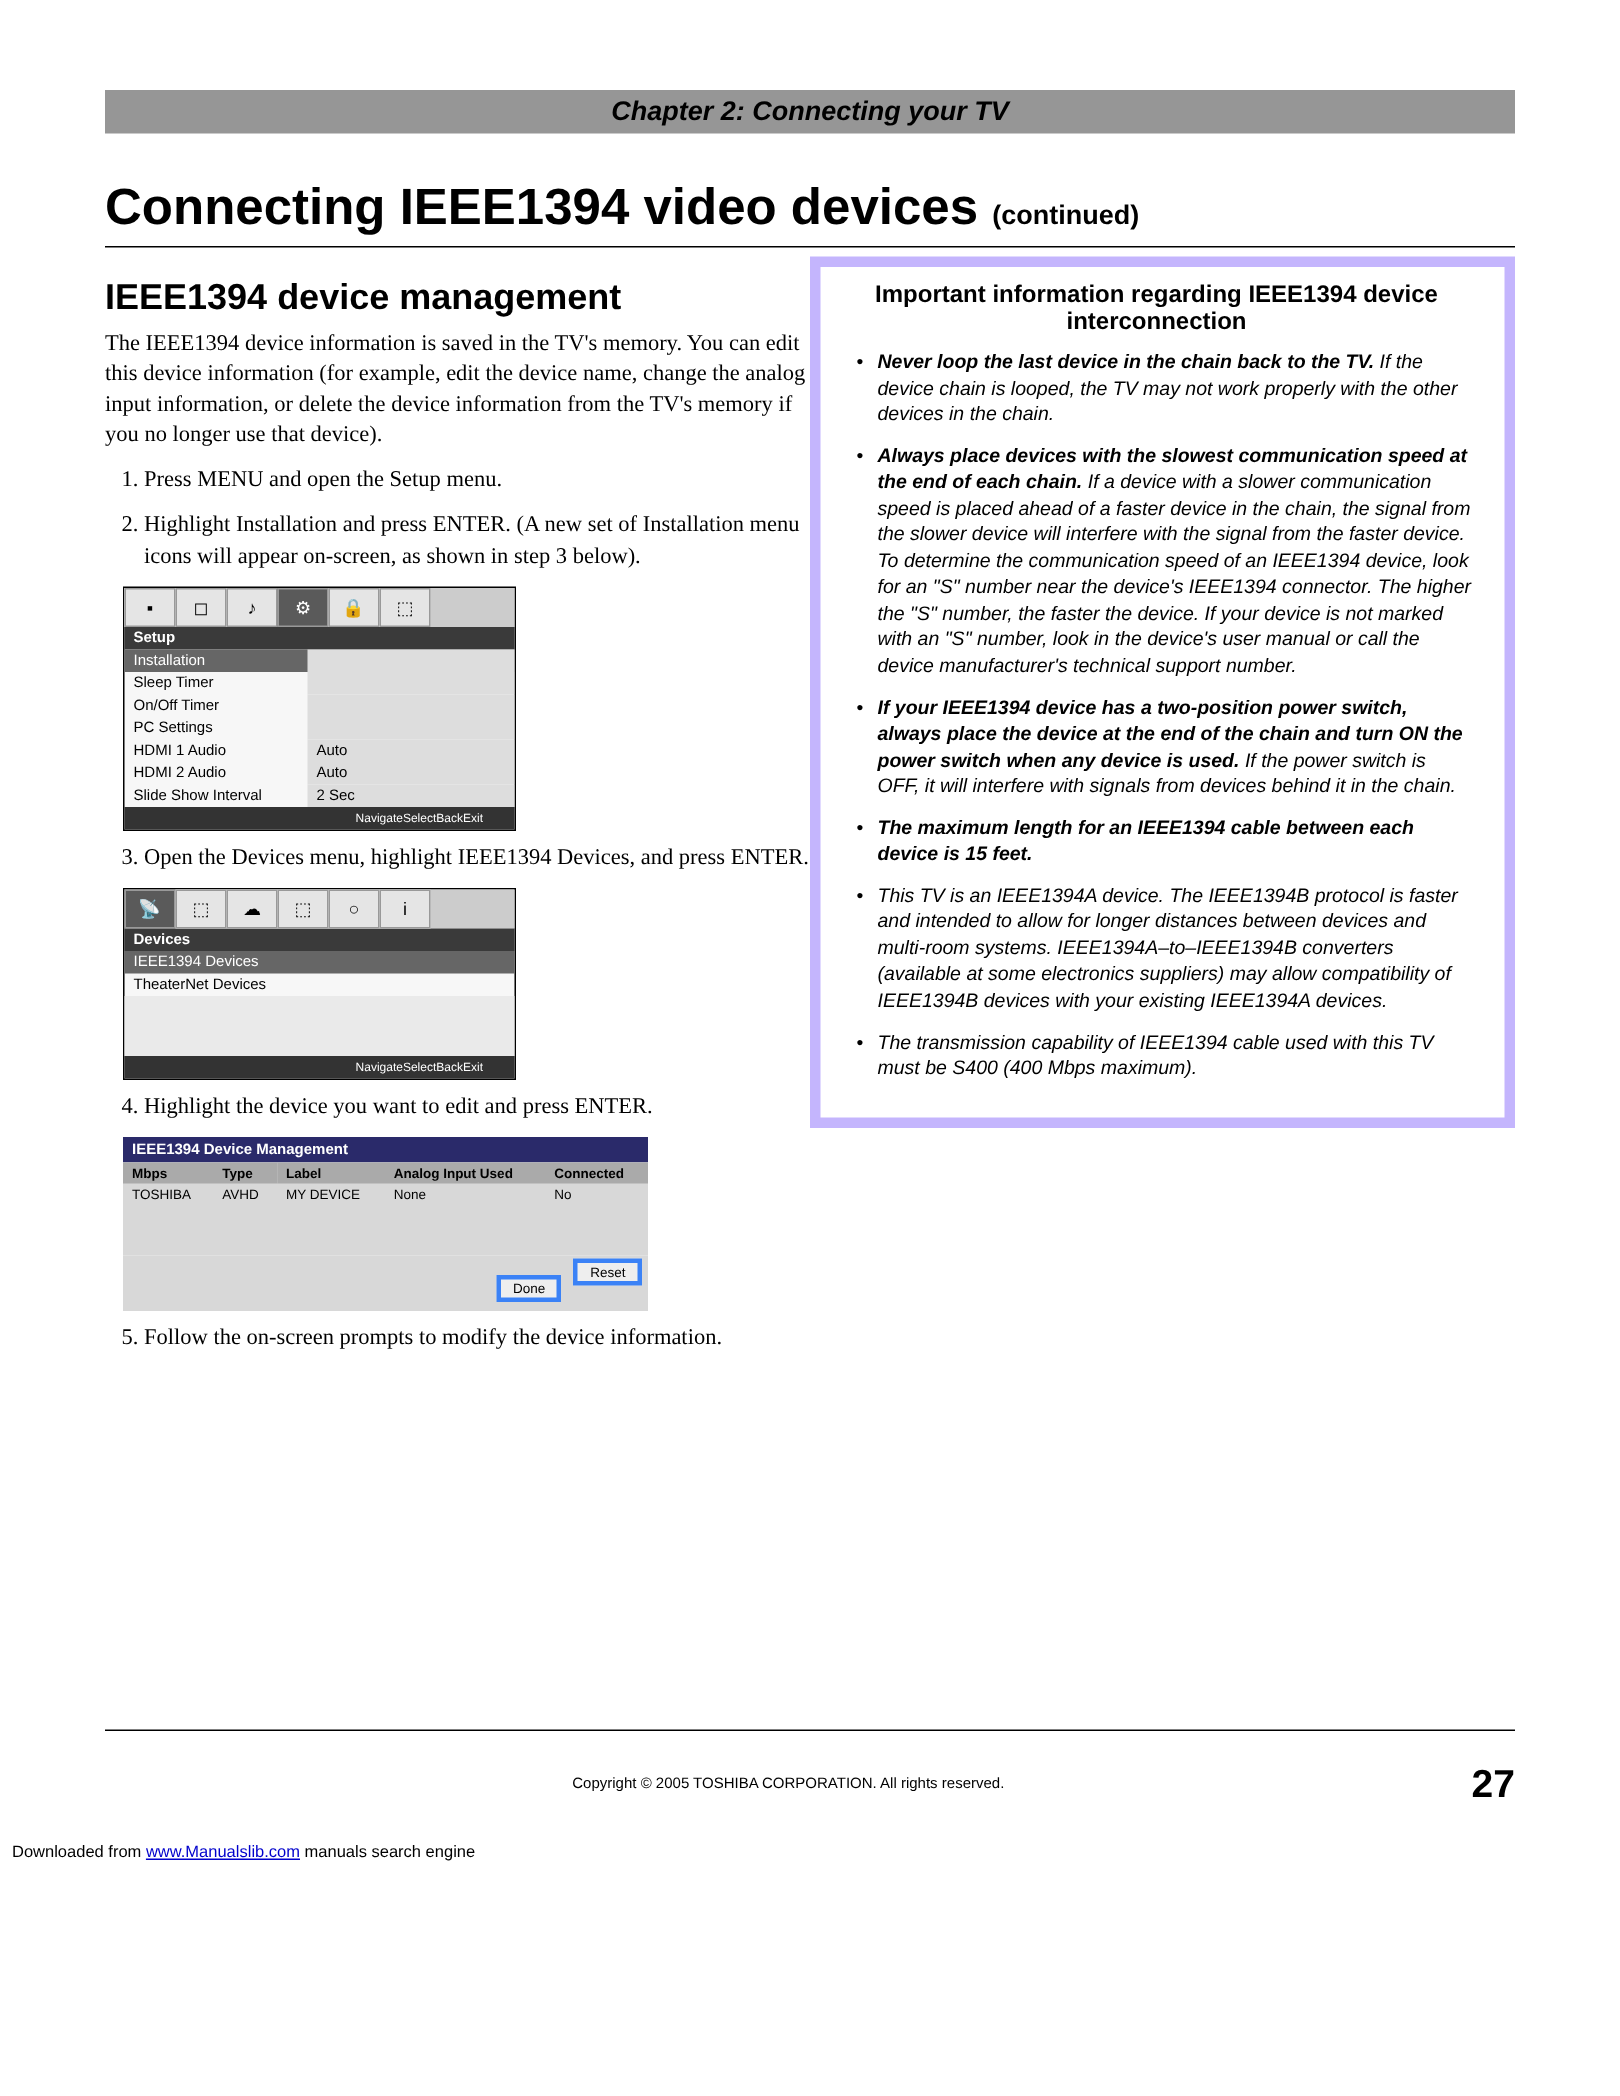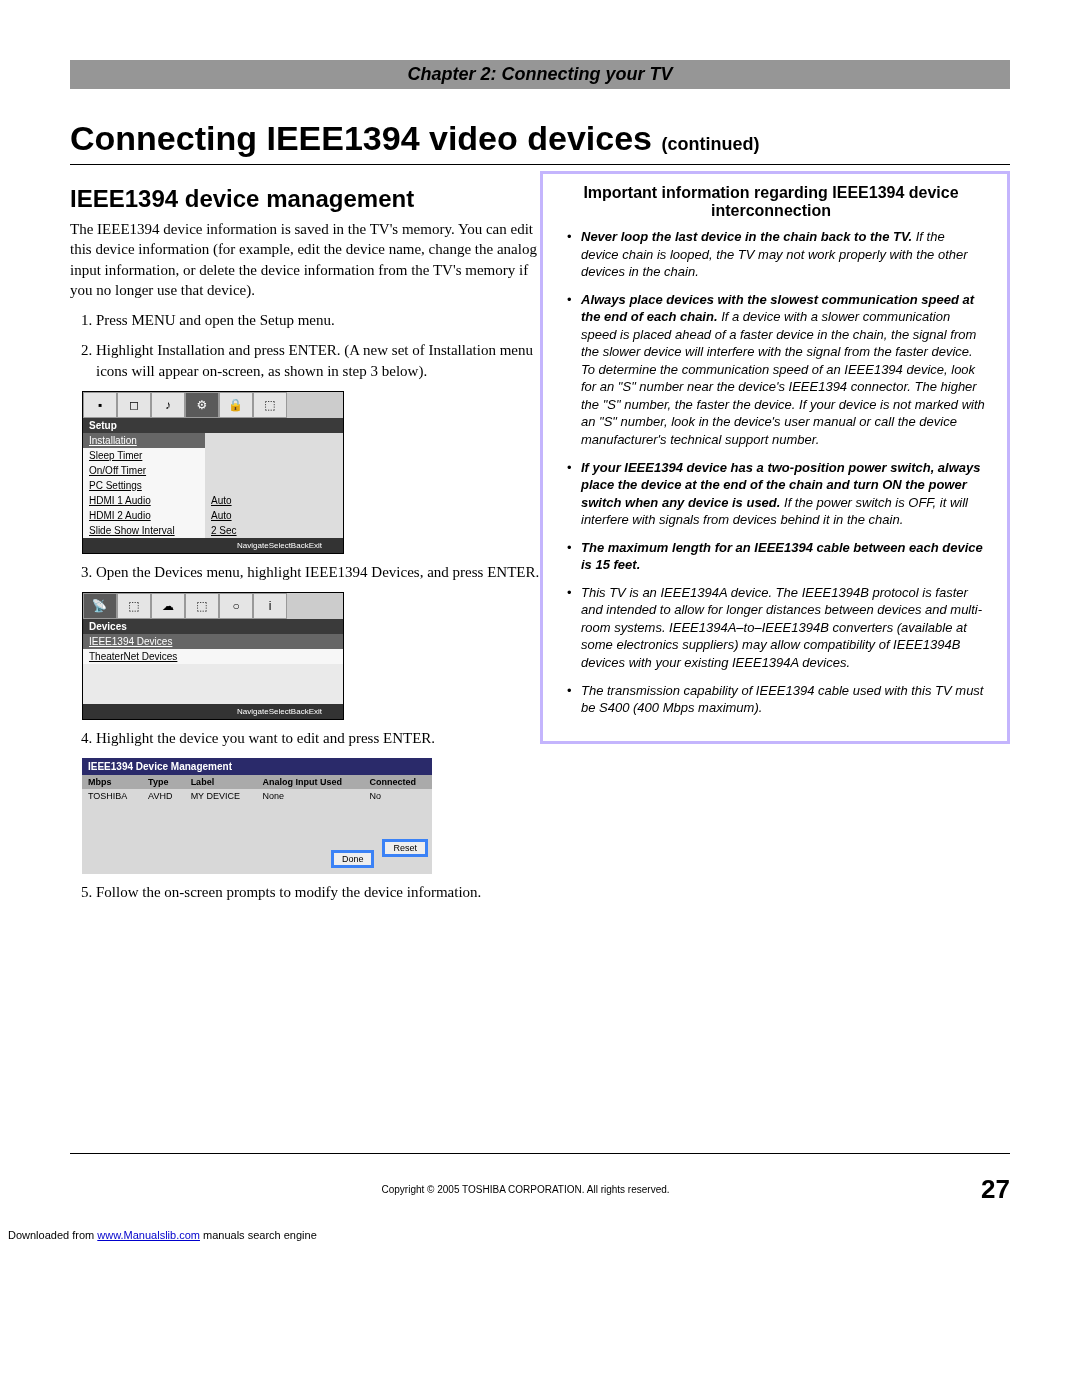--- a/index.html
+++ b/index.html
@@ -13,33 +13,33 @@
   h2.sub { font-family: Arial, Helvetica, sans-serif; font-weight:bold; font-size:24px; margin:14px 0 6px 0; }
   p.serif { font-family: Georgia, 'Times New Roman', serif; font-size:15px; line-height:1.35; margin:4px 0 10px 0; }
   .bold { font-weight:bold; }
   ol.steps { font-family: Georgia, 'Times New Roman', serif; font-size:15px; line-height:1.35; padding-left:26px; margin:4px 0; }
   ol.steps li { margin:4px 0 10px 0; }
   .menu-shot { border:1px solid #000; background:#f7f7f7; width:260px; margin:4px 0 8px 12px; font-size:10px; }
   .menu-tabs { display:flex; background:#ccc; }
   .menu-tabs .tab { width:32px; height:24px; border:1px solid #999; background:#e5e5e5; display:flex; align-items:center; justify-content:center; font-size:12px; }
   .menu-tabs .tab.active { background:#5a5a5a; color:#fff; }
   .menu-title { background:#3a3a3a; color:#fff; padding:2px 6px; font-weight:bold; }
-  .menu-row { display:flex;text-decoration:underline; }
+  .menu-row { display:flex; }
   .menu-row.hl { background:#666; color:#fff; }
   .menu-row .mc { padding:2px 6px; }
   .menu-row .mc.k { width:110px; }
   .menu-row .mc.v { flex:1; background:#ddd; }
   .menu-footer { background:#333; color:#fff; font-size:8px; padding:3px 21px; display:flex; justify-content:flex-end; }
   .devmgmt { width:350px; margin:4px 0 8px 12px; font-size:10px; }
   .devmgmt .hdr { background:#2a2a6a; color:#fff; padding:3px 6px; font-weight:bold; }
   .devmgmt table { width:100%; border-collapse:collapse; background:#d8d8d8; }
   .devmgmt th, .devmgmt td { text-align:left; padding:2px 6px; font-size:9px; }
   .devmgmt th { background:#aaa; font-weight:bold; }
   .devmgmt .btn { border:3px solid #3b82f6; background:#eee; padding:1px 8px; font-size:9px; display:inline-block; margin:2px 4px; float:right; }
-  .callout { border:3px solid #c4b5fd; padding:10px 22px 14px 14px; }
+  .callout { border:7px solid #c4b5fd; padding:10px 22px 14px 14px; }
   .callout h3 { text-align:center; font-family: Arial, Helvetica, sans-serif; font-weight:bold; font-size:16px; margin:0 0 8px 0; }
   .callout ul { padding-left:14px; margin:0; font-family: Arial, Helvetica, sans-serif; font-size:13px; line-height:1.35; }
   .callout ul li { margin-bottom:10px; list-style:none; position:relative; padding-left:10px; }
   .callout ul li:before { content:"•"; position:absolute; left:-4px; }
   .callout .bi { font-weight:bold; font-style:italic; }
   .callout .it { font-style:italic; }
   .footer-line { border-top:1px solid #000; margin-top:240px; display:flex; justify-content:space-between; align-items:center; padding-top:20px; }
   .copy { font-size:10px; text-align:center; flex:1; }
   .pnum { font-family: Arial, Helvetica, sans-serif; font-weight:bold; font-size:26px; }
   .dl { font-size:11px; padding:4px 8px; }

